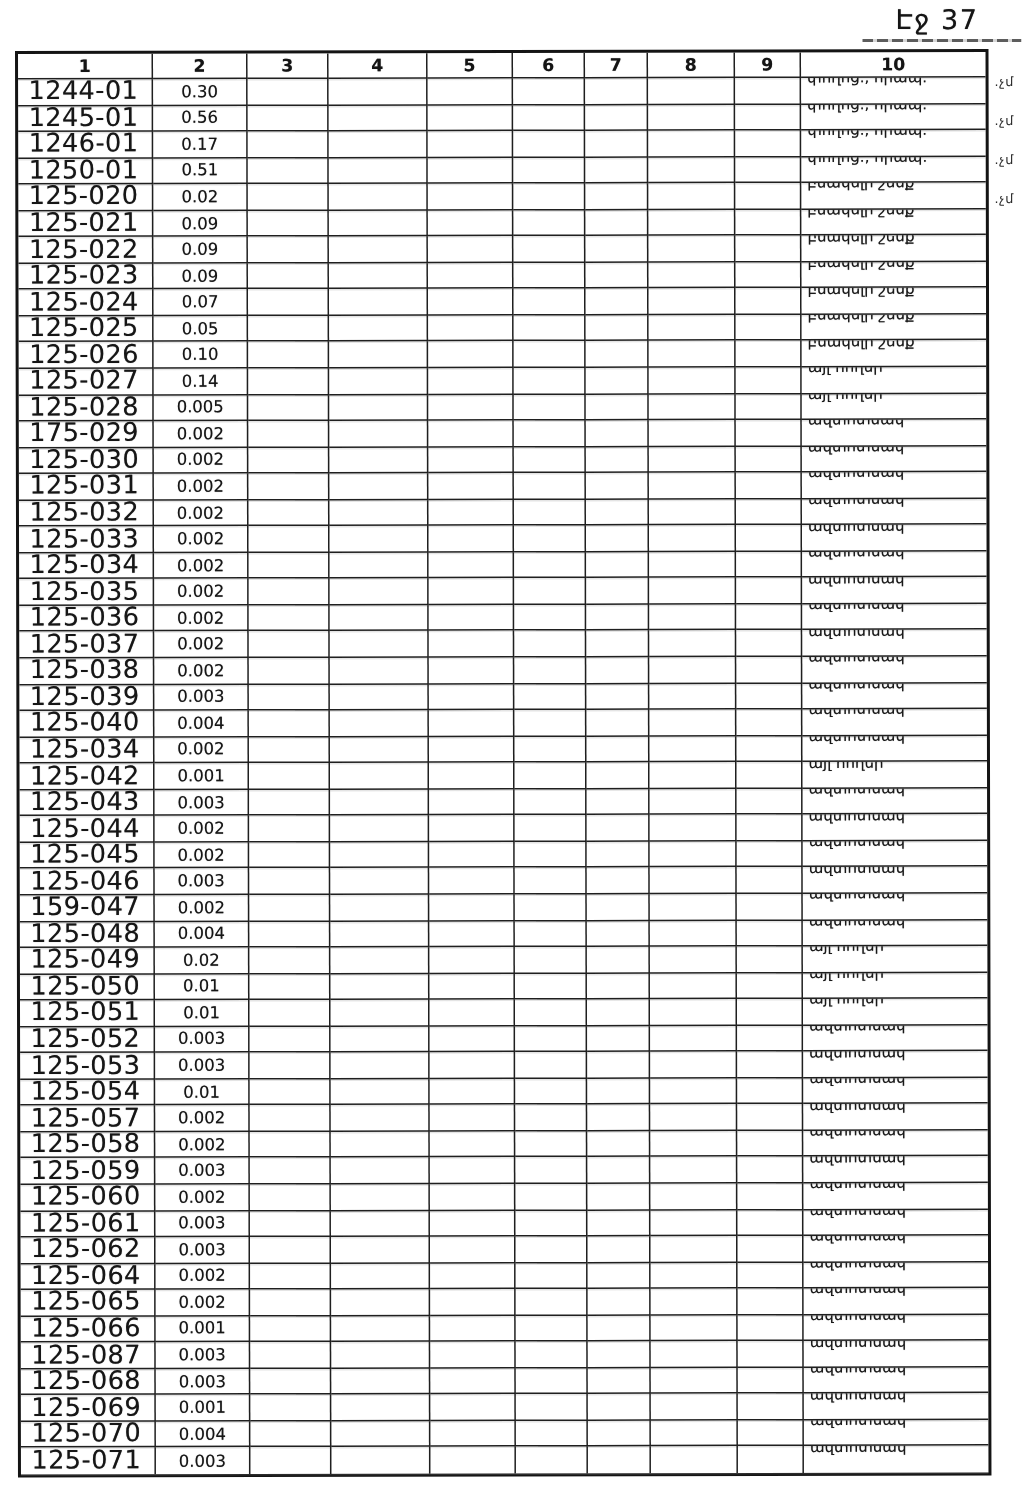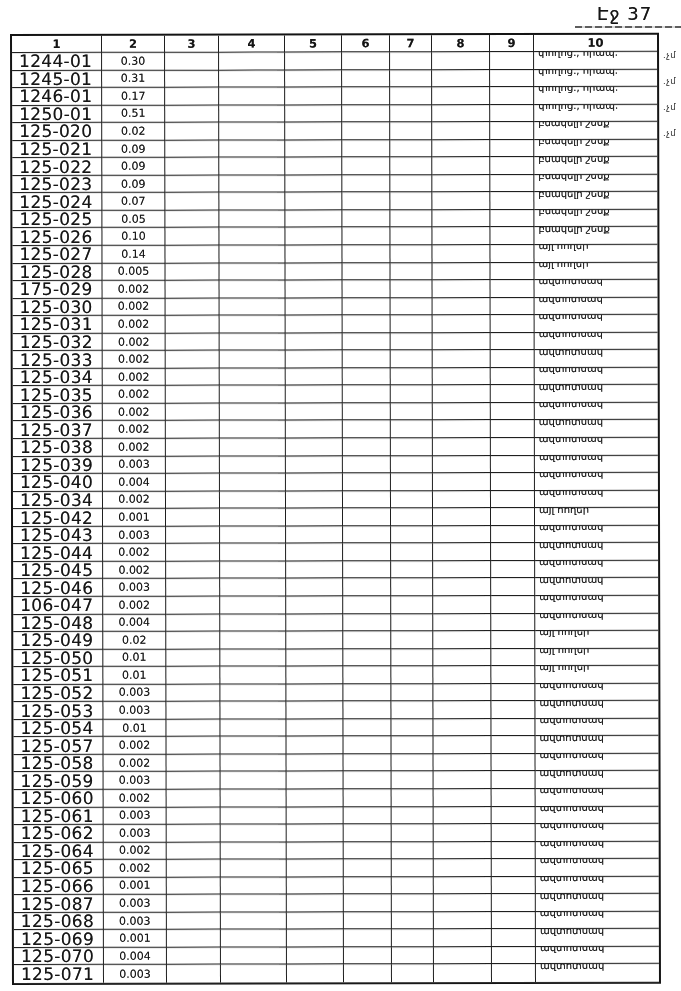--- a/index.html
+++ b/index.html
@@ -138,21 +138,21 @@
     <div class="t-cell c-empty"></div>
     <div class="t-cell c-empty"></div>
     <div class="t-cell c-empty"></div>
     <div class="t-cell c-cat">
       <span class="cat-text">փողոց., հրապ.</span>
     </div>
   </div>
 
   <div class="t-row">
     <div class="t-cell c-code">1245-01</div>
-    <div class="t-cell c-val">0.31</div>
+    <div class="t-cell c-val">0.56</div>
     <div class="t-cell c-empty"></div>
     <div class="t-cell c-empty"></div>
     <div class="t-cell c-empty"></div>
     <div class="t-cell c-empty"></div>
     <div class="t-cell c-empty"></div>
     <div class="t-cell c-empty"></div>
     <div class="t-cell c-empty"></div>
     <div class="t-cell c-cat">
       <span class="cat-text">փողոց., հրապ.</span>
     </div>
@@ -587,21 +587,21 @@
     <div class="t-cell c-empty"></div>
     <div class="t-cell c-empty"></div>
     <div class="t-cell c-empty"></div>
     <div class="t-cell c-empty"></div>
     <div class="t-cell c-cat">
       <span class="cat-text">ավտոտնակ</span>
     </div>
   </div>
 
   <div class="t-row">
-    <div class="t-cell c-code">106-047</div>
+    <div class="t-cell c-code">159-047</div>
     <div class="t-cell c-val">0.002</div>
     <div class="t-cell c-empty"></div>
     <div class="t-cell c-empty"></div>
     <div class="t-cell c-empty"></div>
     <div class="t-cell c-empty"></div>
     <div class="t-cell c-empty"></div>
     <div class="t-cell c-empty"></div>
     <div class="t-cell c-empty"></div>
     <div class="t-cell c-cat">
       <span class="cat-text">ավտոտնակ</span>

